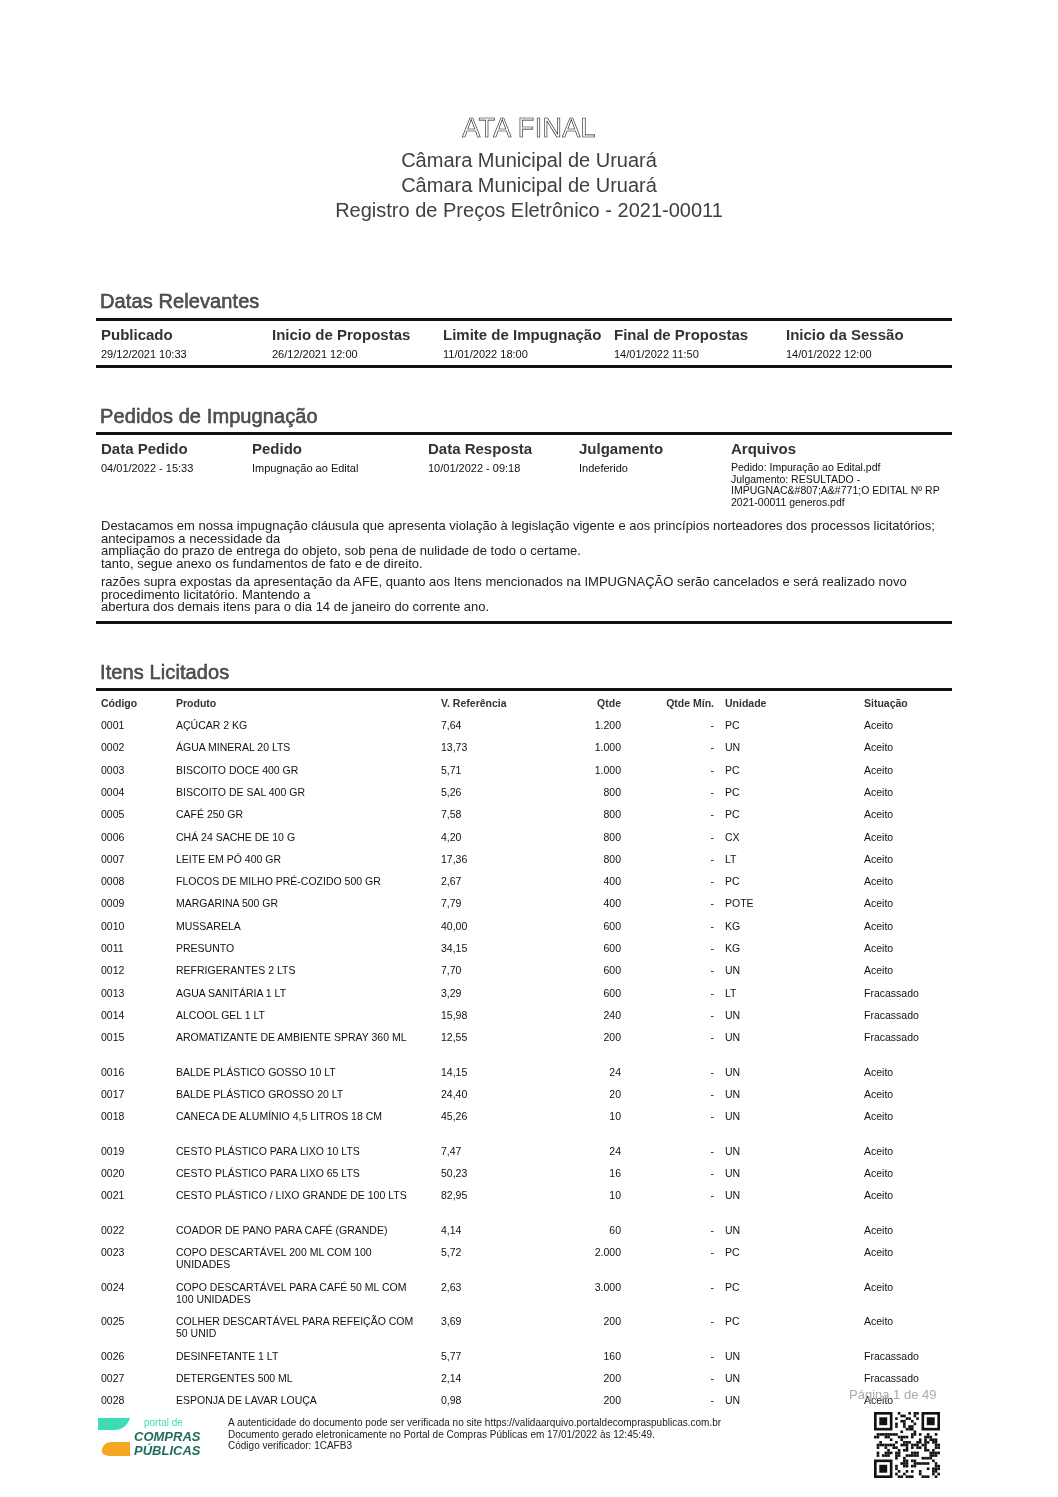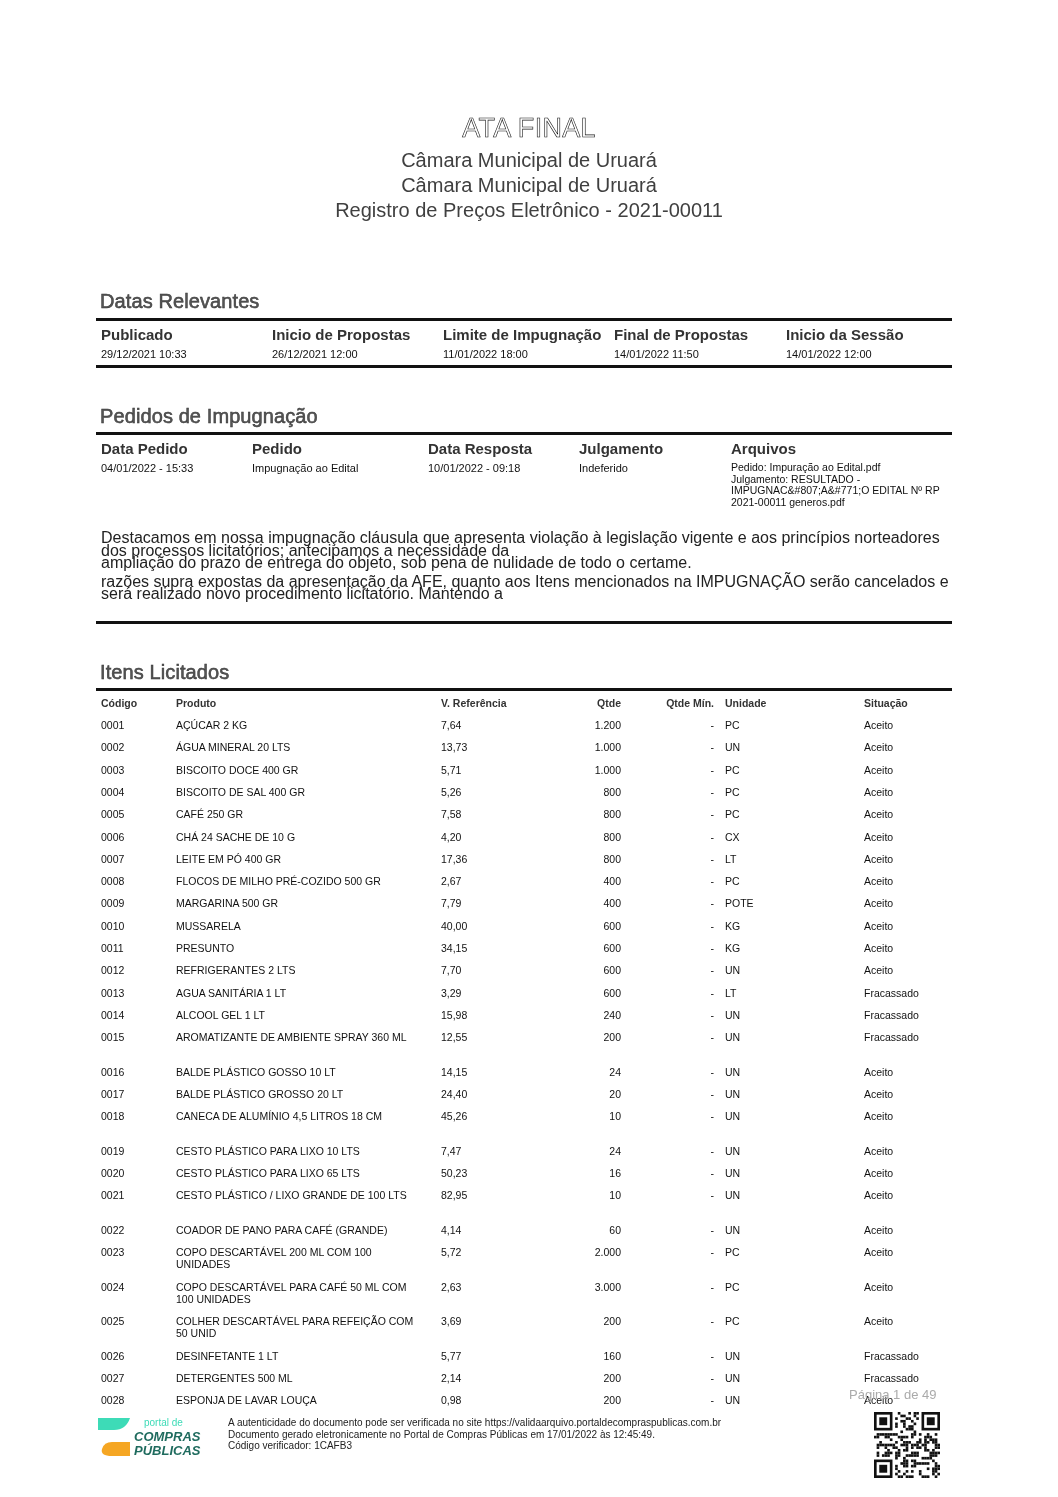--- a/index.html
+++ b/index.html
@@ -10,21 +10,21 @@
   .main-title { font-size: 27px; line-height: 32px; color: #111; -webkit-text-stroke: 0.6px #111; color: #fff; letter-spacing: 0.3px; }
   .sub { font-size: 20px; line-height: 25px; color: #404040; }
 
   .section-title { position: absolute; left: 100px; font-size: 20px; color: #555; -webkit-text-stroke: 0.5px #333; letter-spacing: 0.1px; }
   .thick-rule { position: absolute; left: 96px; width: 856px; height: 3px; background: #111; }
 
   .grid { position: absolute; left: 101px; font-size: 11px; }
   .hdr { font-size: 15px; font-weight: bold; color: #333; }
   .cell { position: absolute; white-space: nowrap; }
 
-  .para { position: absolute; left: 101px; width: 848px; font-size: 16px; line-height: 12.5px; color: #222; margin-top: 12px; }
+  .para { position: absolute; left: 101px; width: 848px; font-size: 13px; line-height: 12.5px; color: #222; }
 
   .items-row { position: absolute; left: 101px; width: 850px; font-size: 10.5px; line-height: 12px; }
   .items-row span { position: absolute; top: 0; }
   .c-code { left: 0; }
   .c-prod { left: 75px; width: 250px; white-space: normal; }
   .c-ref { left: 340px; width: 106px; }
   .c-qty { left: 450px; width: 70px; text-align: right; }
   .c-min { left: 540px; width: 73px; text-align: right; }
   .c-un { left: 624px; }
   .c-sit { left: 763px; }
@@ -76,22 +76,24 @@
   <span class="cell" style="left:630px;top:22px;line-height:11.5px;font-size:10.5px">
     <div>Pedido: Impuração ao Edital.pdf</div>
     <div>Julgamento: RESULTADO -</div>
     <div>IMPUGNAC&amp;#807;A&amp;#771;O EDITAL Nº RP</div>
     <div>2021-00011 generos.pdf</div>
   </span>
 </div>
 <div class="para" style="top:520px">
   <div>Destacamos em nossa impugnação cláusula que apresenta violação à legislação vigente e aos princípios norteadores dos processos licitatórios; antecipamos a necessidade da</div>
   <div>ampliação do prazo de entrega do objeto, sob pena de nulidade de todo o certame.</div>
+  <div>tanto, segue anexo os fundamentos de fato e de direito.</div>
   <div style="height:6px"></div>
   <div>razões supra expostas da apresentação da AFE, quanto aos Itens mencionados na IMPUGNAÇÃO serão cancelados e será realizado novo procedimento licitatório. Mantendo a</div>
+  <div>abertura dos demais itens para o dia 14 de janeiro do corrente ano.</div>
 </div>
 <div class="thick-rule" style="top:621px"></div>
 
 <div class="section-title" style="top:661px">Itens Licitados</div>
 <div class="thick-rule" style="top:688px"></div>
 <div class="items-row items-hdr" style="top:697px">
   <span class="c-code">Código</span>
   <span class="c-prod">Produto</span>
   <span class="c-ref">V. Referência</span>
   <span class="c-qty">Qtde</span>

